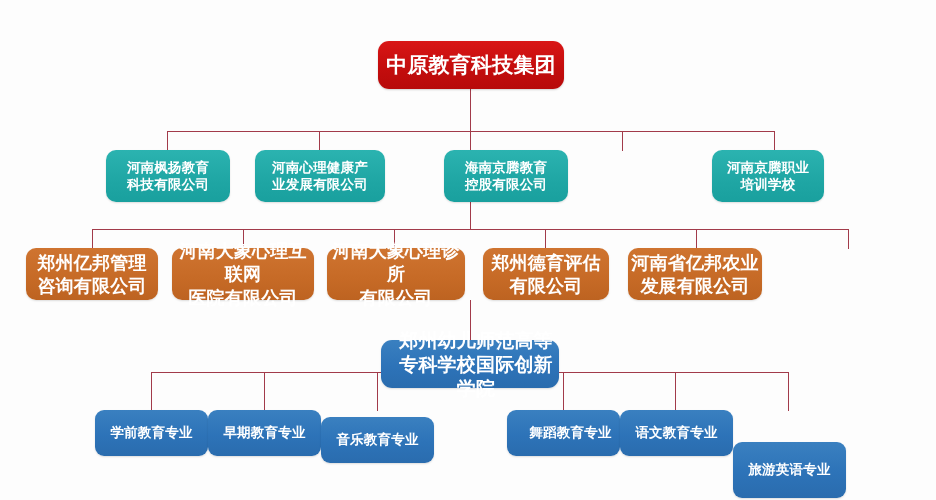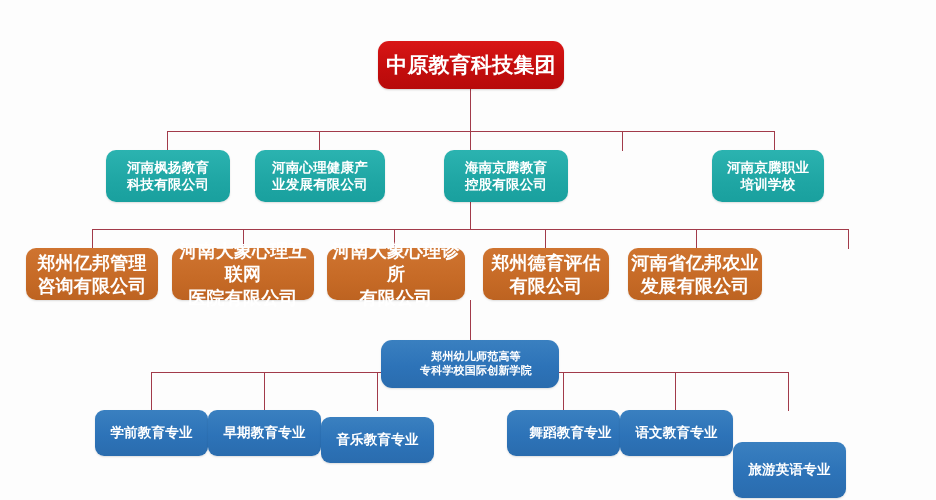--- a/index.html
+++ b/index.html
@@ -68,21 +68,21 @@
 
   .node.blue {
     background: linear-gradient(180deg, #3a80c0 0%, #2d73b8 55%, #2a6cae 100%);
     font-size: 13.5px;
     font-weight: 700;
     border-radius: 9px;
     box-shadow: 0 1px 2px rgba(0,0,0,0.13);
   }
 
   .node.blue.hub {
-    font-size: 11px;
+    font-size: 19px;
     border-radius: 11px;
     padding-left: 12px;
   }
 
   .label {
     display: block;
     white-space: pre-line;
     pointer-events: none;
   }
 </style>

